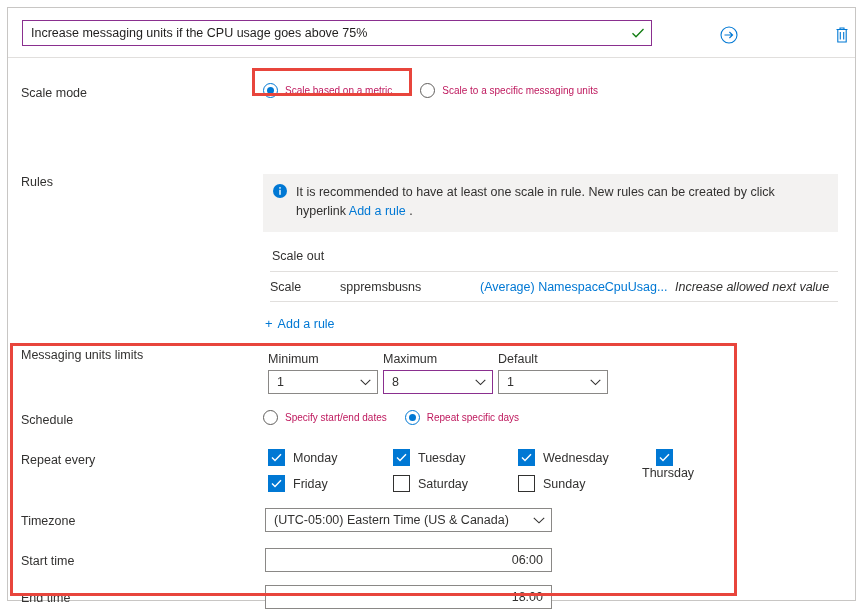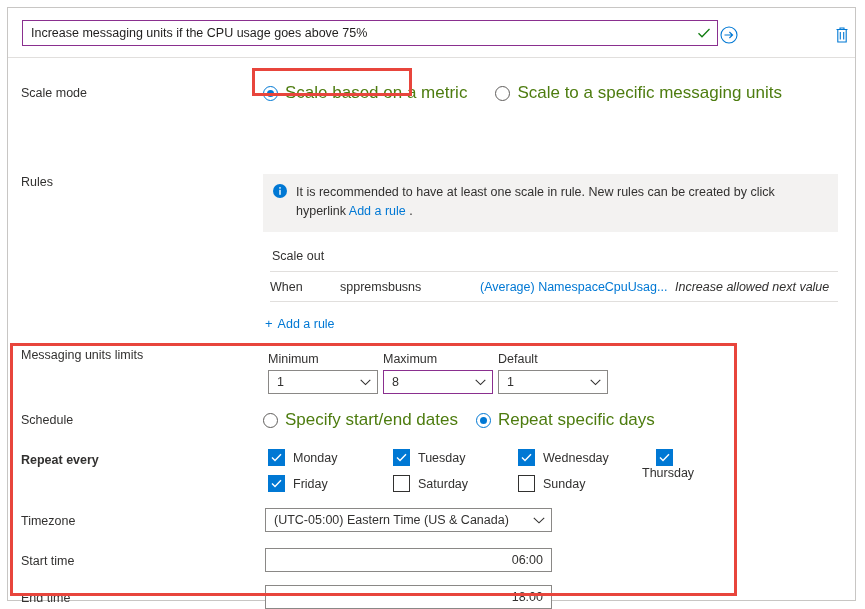--- a/index.html
+++ b/index.html
@@ -33,21 +33,21 @@
   .header-row {
     position: relative;
     height: 50px;
     border-bottom: 1px solid #e1dfdd;
     box-sizing: border-box;
   }
   .name-field {
     position: absolute;
     left: 14px;
     top: 12px;
-    width: 696px;
+    width: 630px;
     height: 26px;
     border: 1px solid #8a2f8f;
     box-sizing: border-box;
     background: #fff;
     display: flex;
     align-items: center;
     padding: 0 6px 0 8px;
   }
   .name-field-text {
     flex: 1;
@@ -117,21 +117,21 @@
   }
   .radio.checked::after {
     content: "";
     position: absolute;
     left: 50%; top: 50%;
     width: 7px; height: 7px;
     margin: -3.5px 0 0 -3.5px;
     border-radius: 50%;
     background: #0078d4;
   }
-  .radio-label { font-size: 17px; color: #4d7c0f; }
+  .radio-label { font-size: 10px; color: #be185d; }
 
   
   .info-box {
     position: absolute;
     left: 255px;
     top: 116px;
     width: 575px;
     background: #f3f2f1;
     padding: 9px 10px 10px 10px;
     box-sizing: border-box;
@@ -307,21 +307,21 @@
           <rect x="6.3" y="5.8" width="1.4" height="5" fill="#ffffff"></rect>
           <rect x="6.3" y="3.1" width="1.4" height="1.6" fill="#ffffff"></rect>
         </svg>
       </span>
       <span class="info-text"><span>It is recommended to have at least one scale in rule. New rules can be created by click hyperlink </span><a class="link">Add a rule</a><span> .</span></span>
     </div>
 
     <div class="rule-table">
       <div class="rule-head">Scale out</div>
       <div class="rule-row">
-        <div class="rule-c1">When</div>
+        <div class="rule-c1">Scale</div>
         <div class="rule-c2">sppremsbusns</div>
         <div class="rule-c3">(Average) NamespaceCpuUsag...</div>
         <div class="rule-c4">Increase allowed next value</div>
       </div>
     </div>
 
     <div class="add-rule">
       <span class="plus">+</span>
       <span>Add a rule</span>
     </div>
@@ -369,21 +369,21 @@
       <div class="radio-opt" style="margin-right:18px;">
         <span class="radio"></span>
         <span class="radio-label">Specify start/end dates</span>
       </div>
       <div class="radio-opt">
         <span class="radio checked"></span>
         <span class="radio-label">Repeat specific days</span>
       </div>
     </div>
 
-    <div class="row-label" style="top:395px;font-weight:bold;">Repeat every</div>
+    <div class="row-label" style="top:395px;">Repeat every</div>
 
     <div class="cb-opt" style="left:260px; top:391px;">
       <span class="cb checked">
         <svg width="15" height="15" viewBox="0 0 15 15" style="position:absolute;left:0;top:0;">
             <path d="M3 7.6 L6 10.6 L12 4.2" fill="none" stroke="#ffffff" stroke-width="1.4"></path>
           </svg>
       </span>
       <span class="cb-label">Monday</span>
     </div>
 

